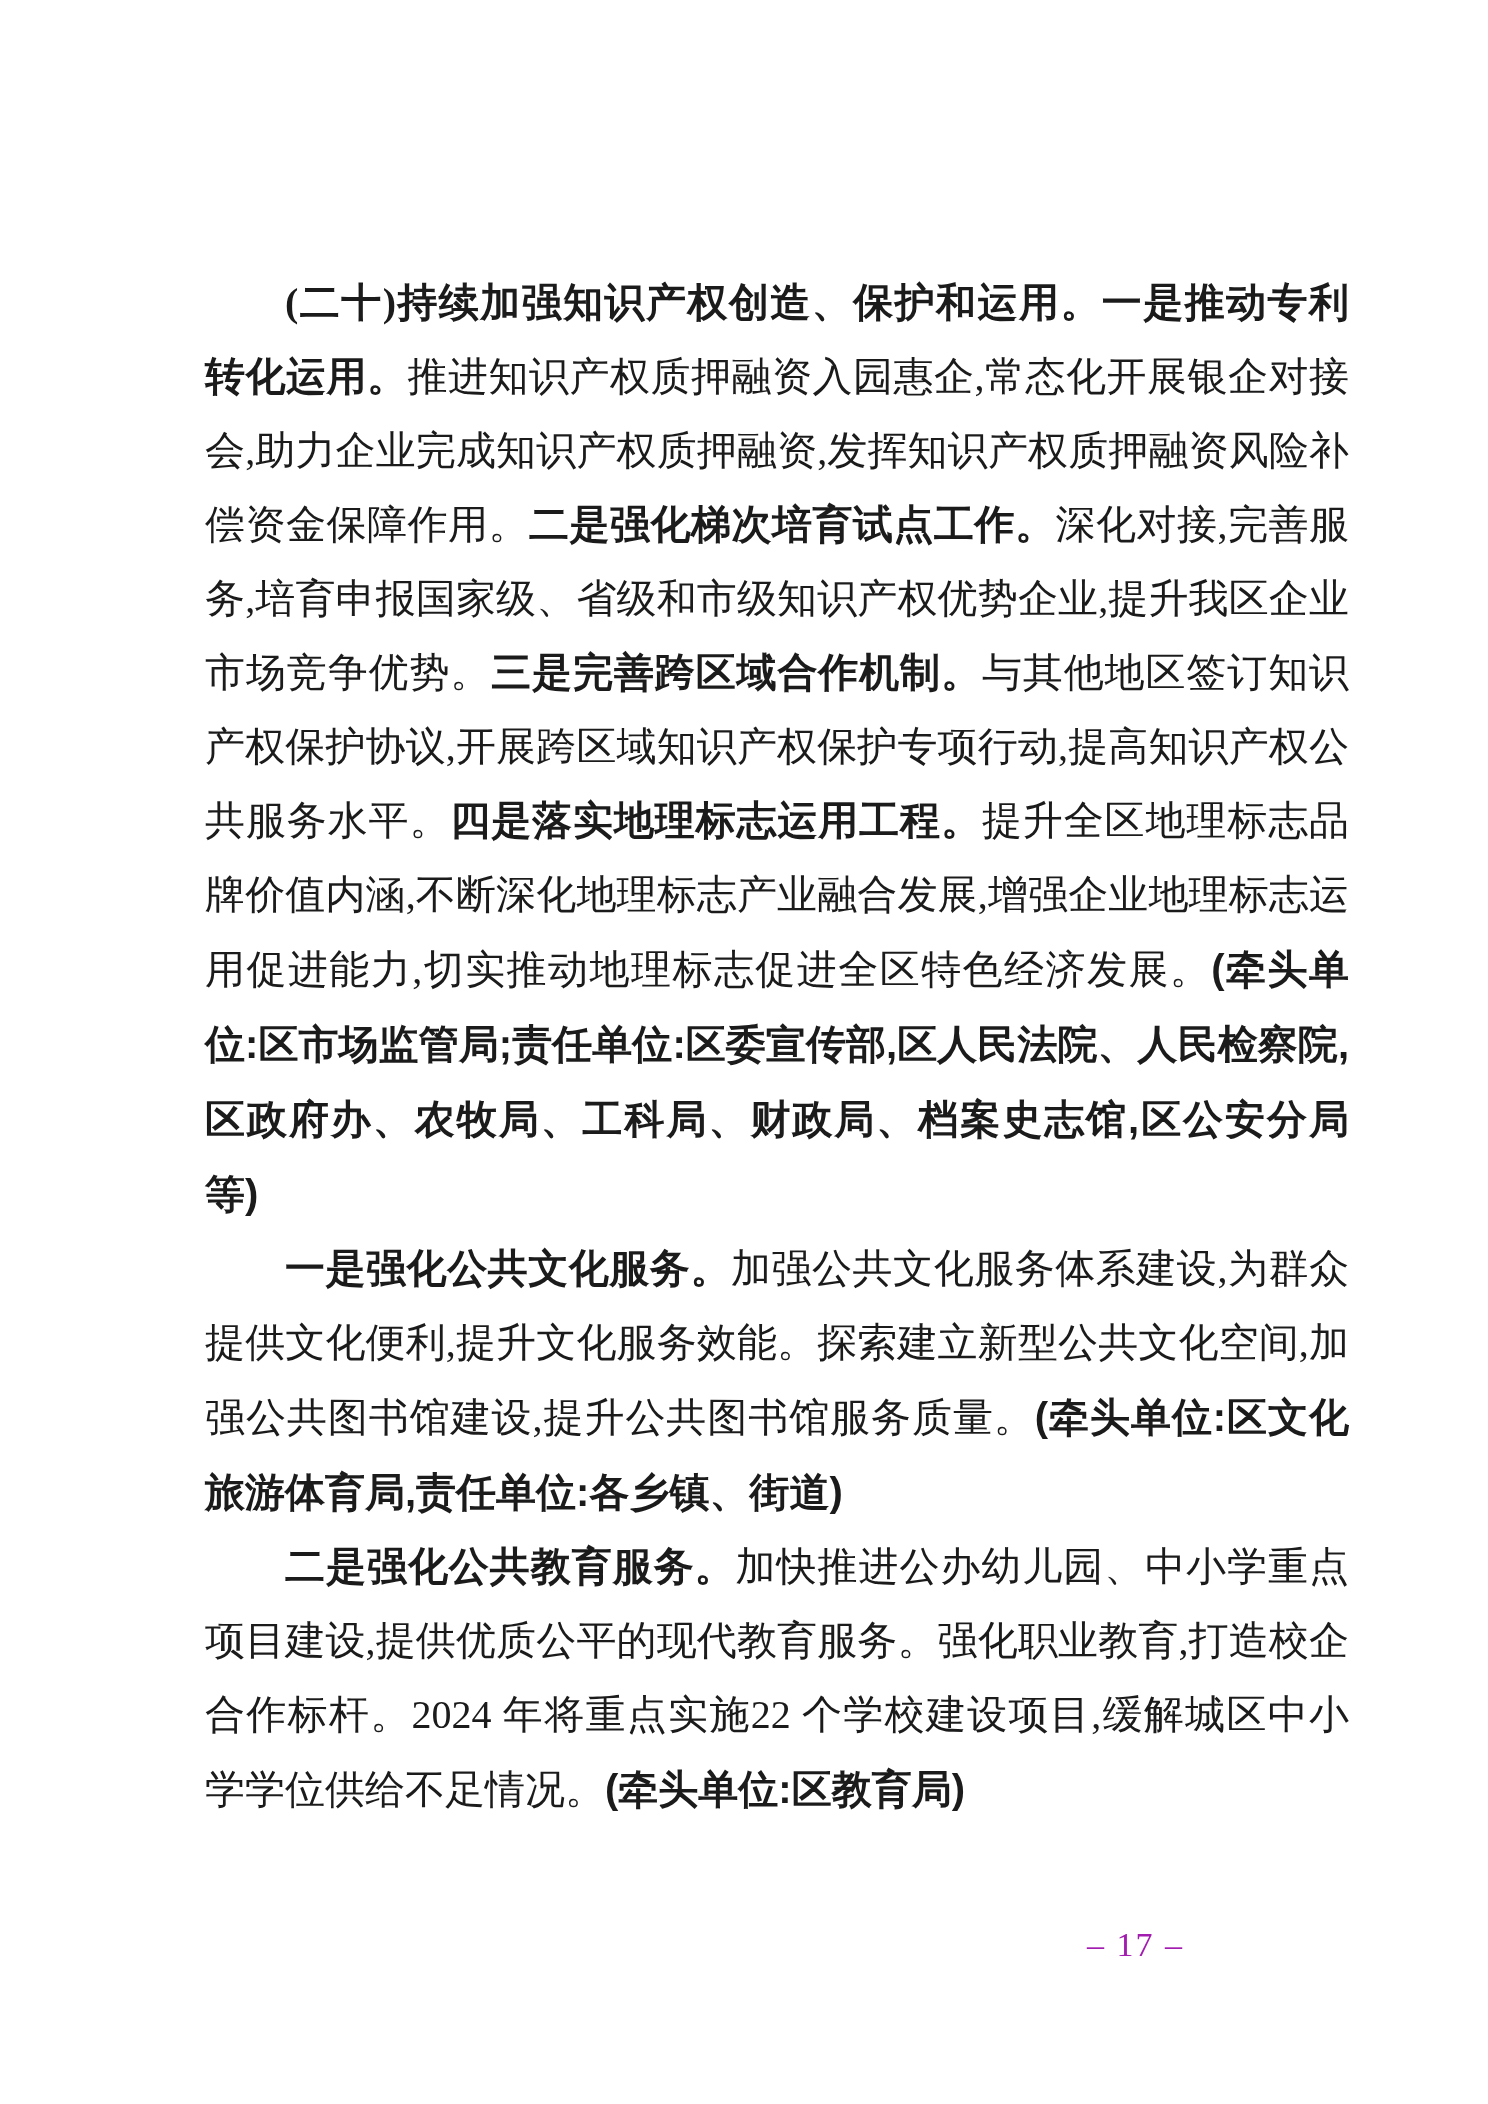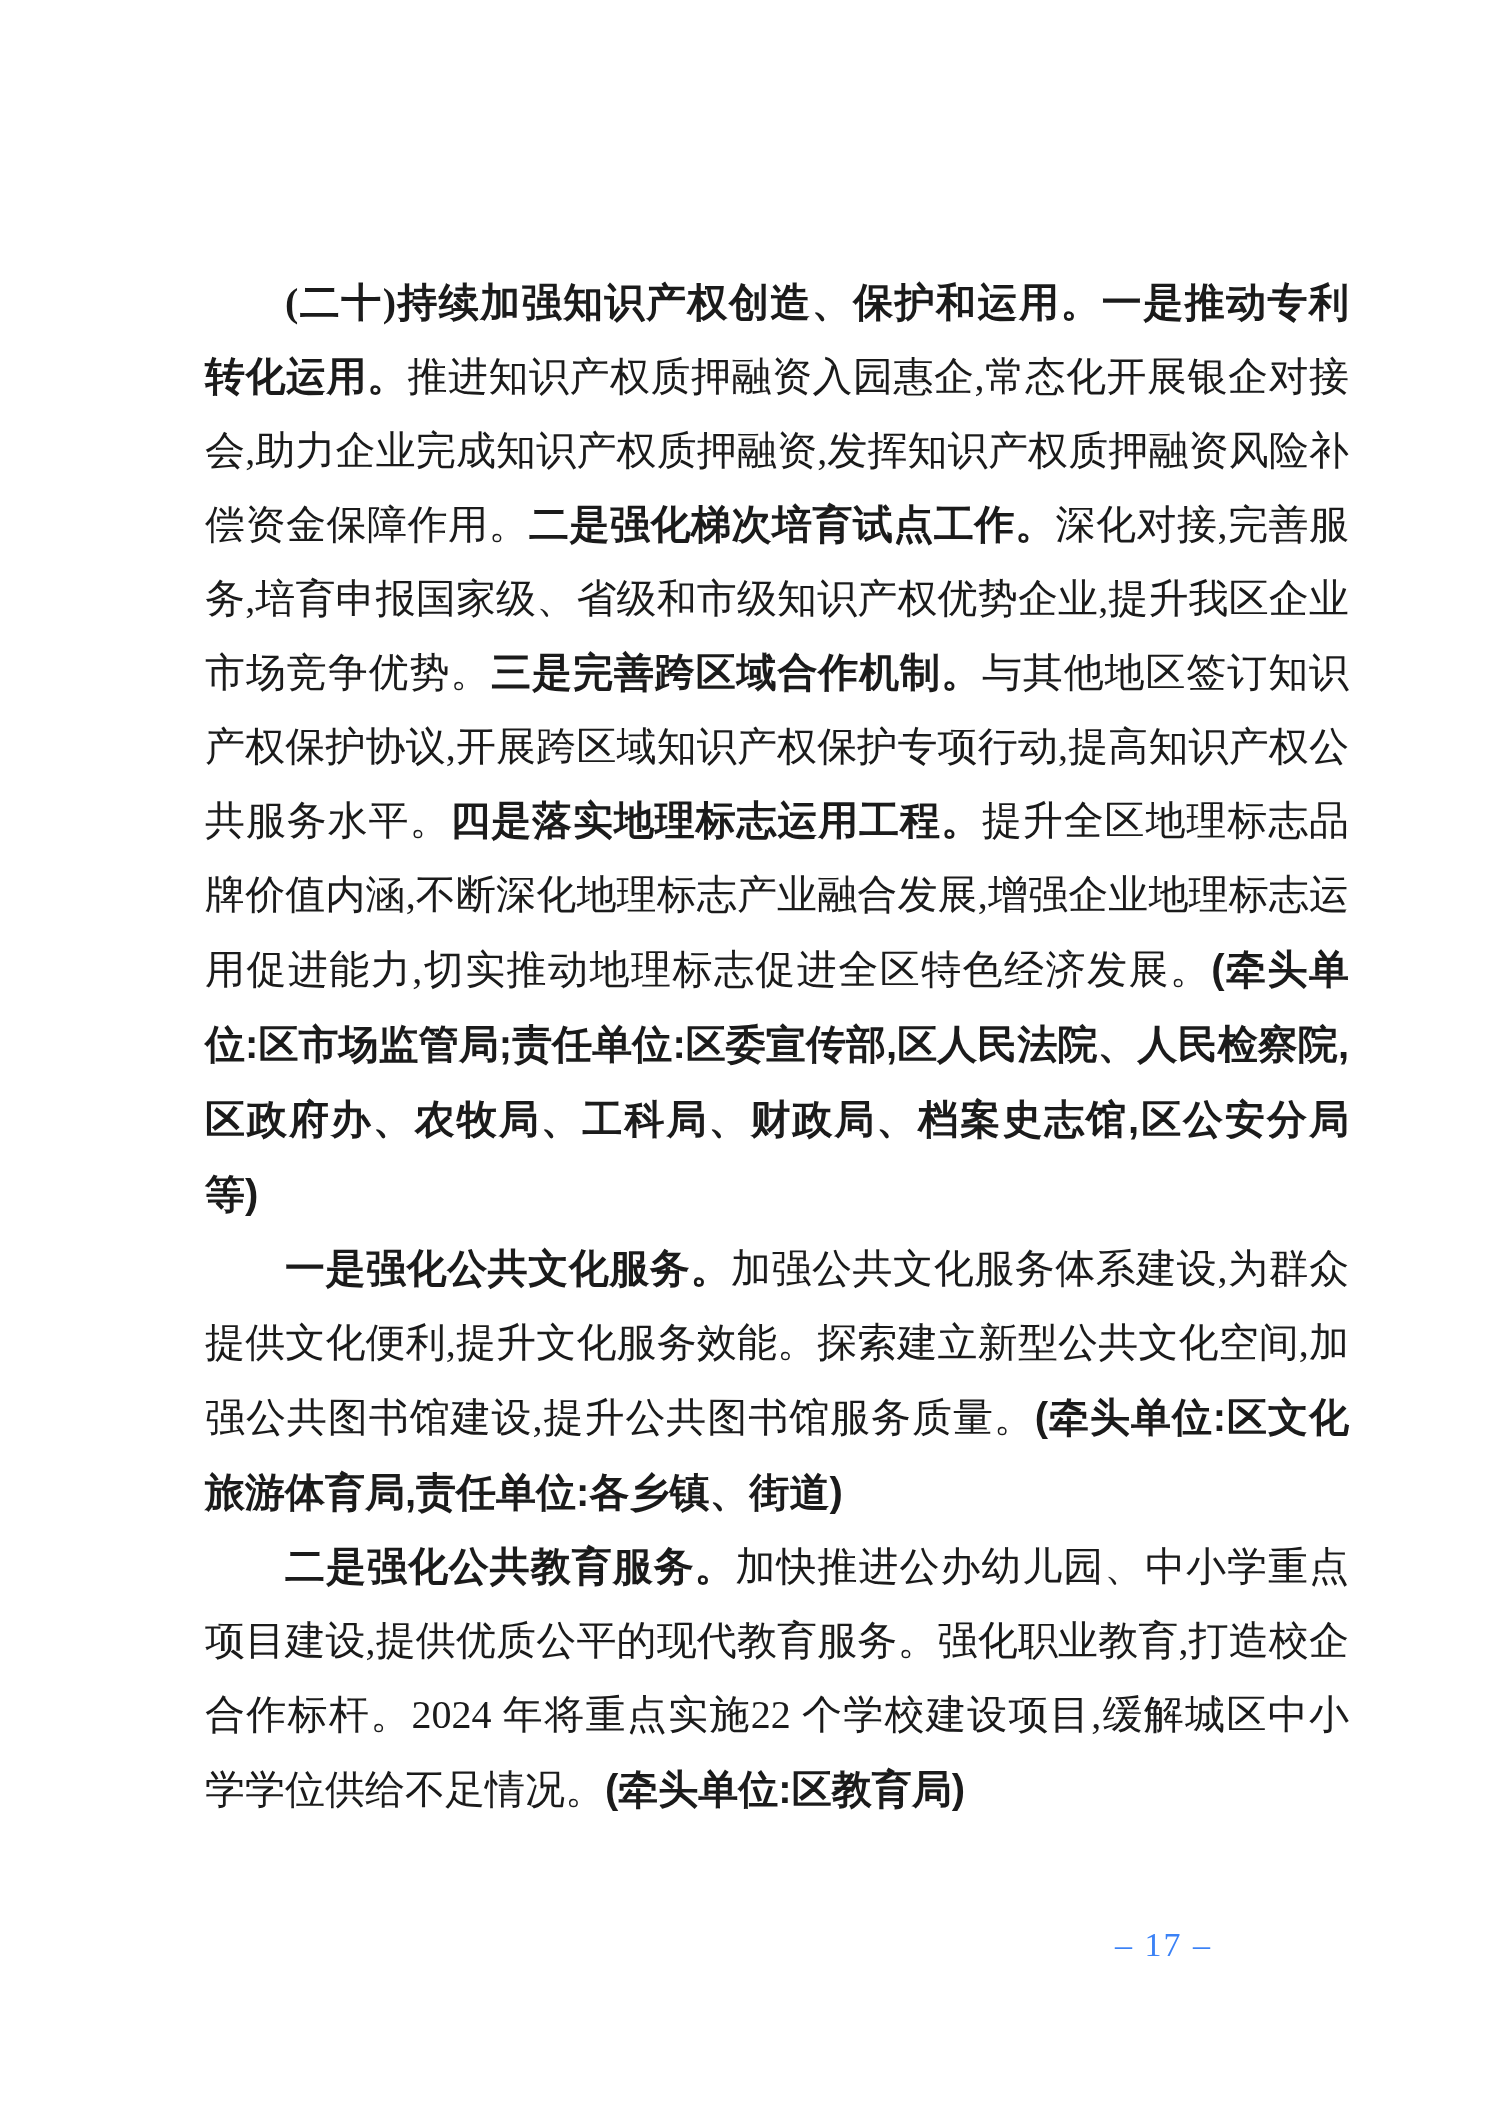--- a/index.html
+++ b/index.html
@@ -4,21 +4,20 @@
 <style>
   html, body { margin: 0; padding: 0; background: #ffffff; }
   .page {
     position: relative;
     width: 1360px;
     height: 2104px;
     background: #ffffff;
     overflow: hidden;
     font-family: "Liberation Serif", "DejaVu Serif", serif;
     color: #1b1b1b;
-    padding-left: 48px;
   }
   .content {
     position: absolute;
     left: 205px;
     top: 266px;
     width: 1144px;
     font-size: 40px;
     line-height: 74px;
     text-align: justify;
     text-justify: inter-ideograph;
@@ -26,24 +25,24 @@
   .para {
     margin: 0;
     padding: 0;
     text-indent: 2em;
   }
   .em  { font-weight: 700; }
   .hei { font-weight: 700; font-family: "Liberation Sans", "DejaVu Sans", sans-serif; }
   .footer {
     position: absolute;
     top: 1926px;
-    right: 196px;
+    right: 176px;
     font-size: 34px;
     letter-spacing: 2px;
-    color: #3b82f6;
+    color: #a21caf;
     white-space: nowrap;
     margin-left: 26px;
   }
 </style>
 </head>
 <body>
 
 <div class="page">
   <div class="content">
 

